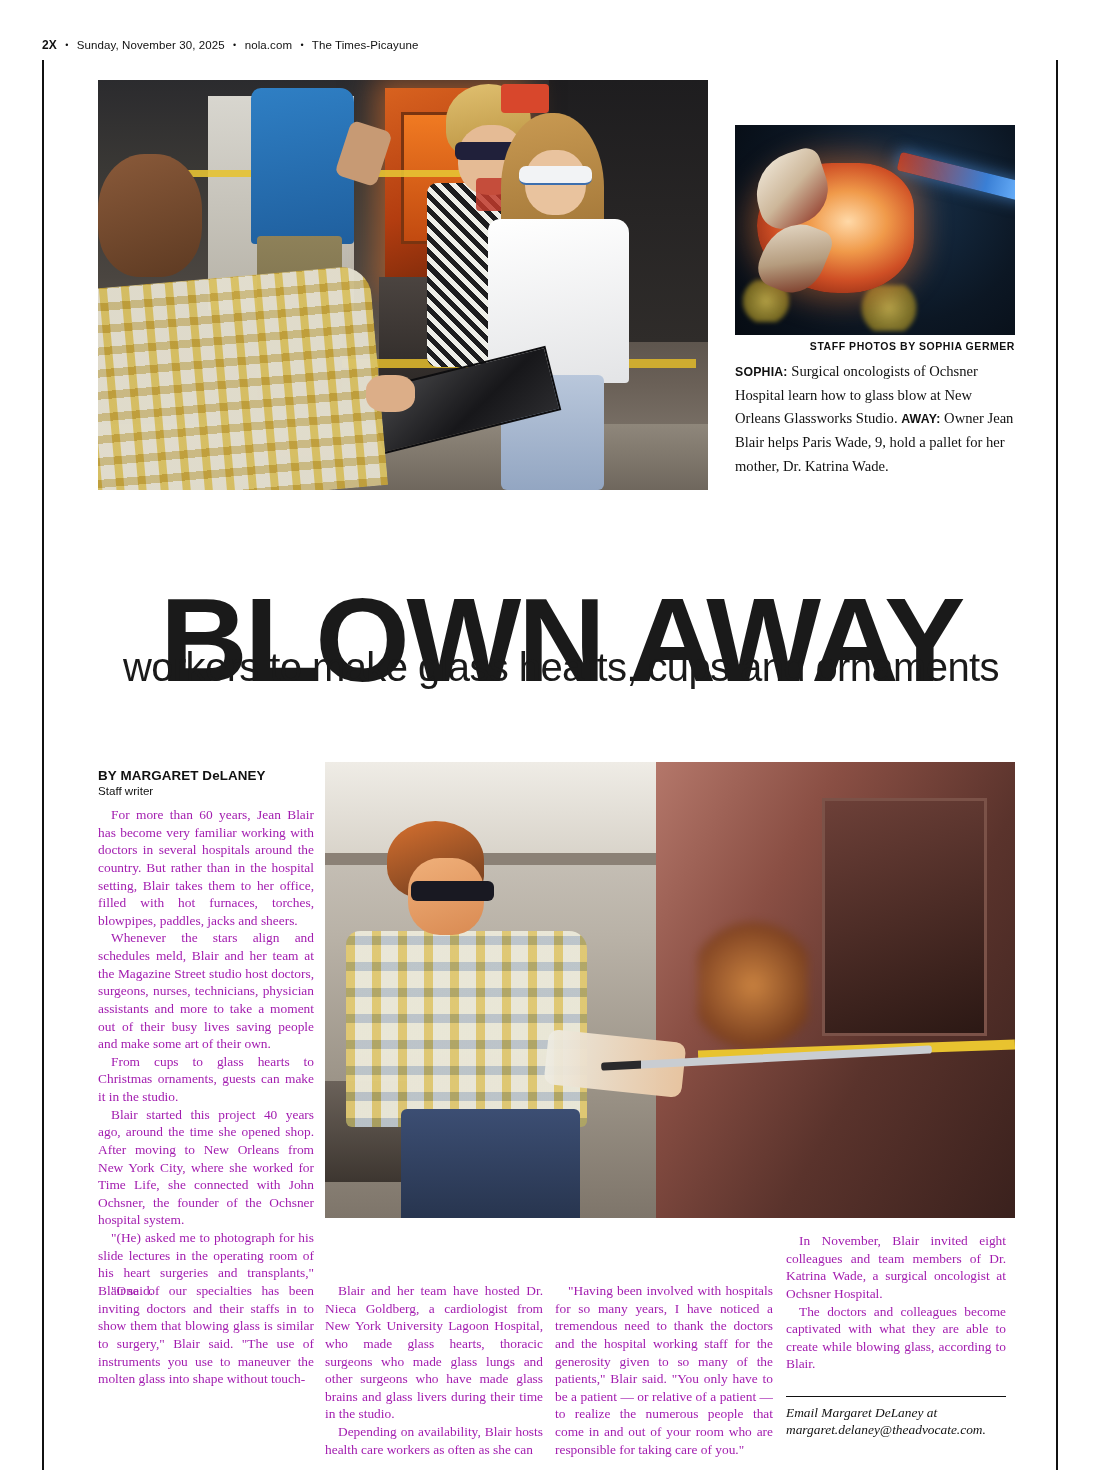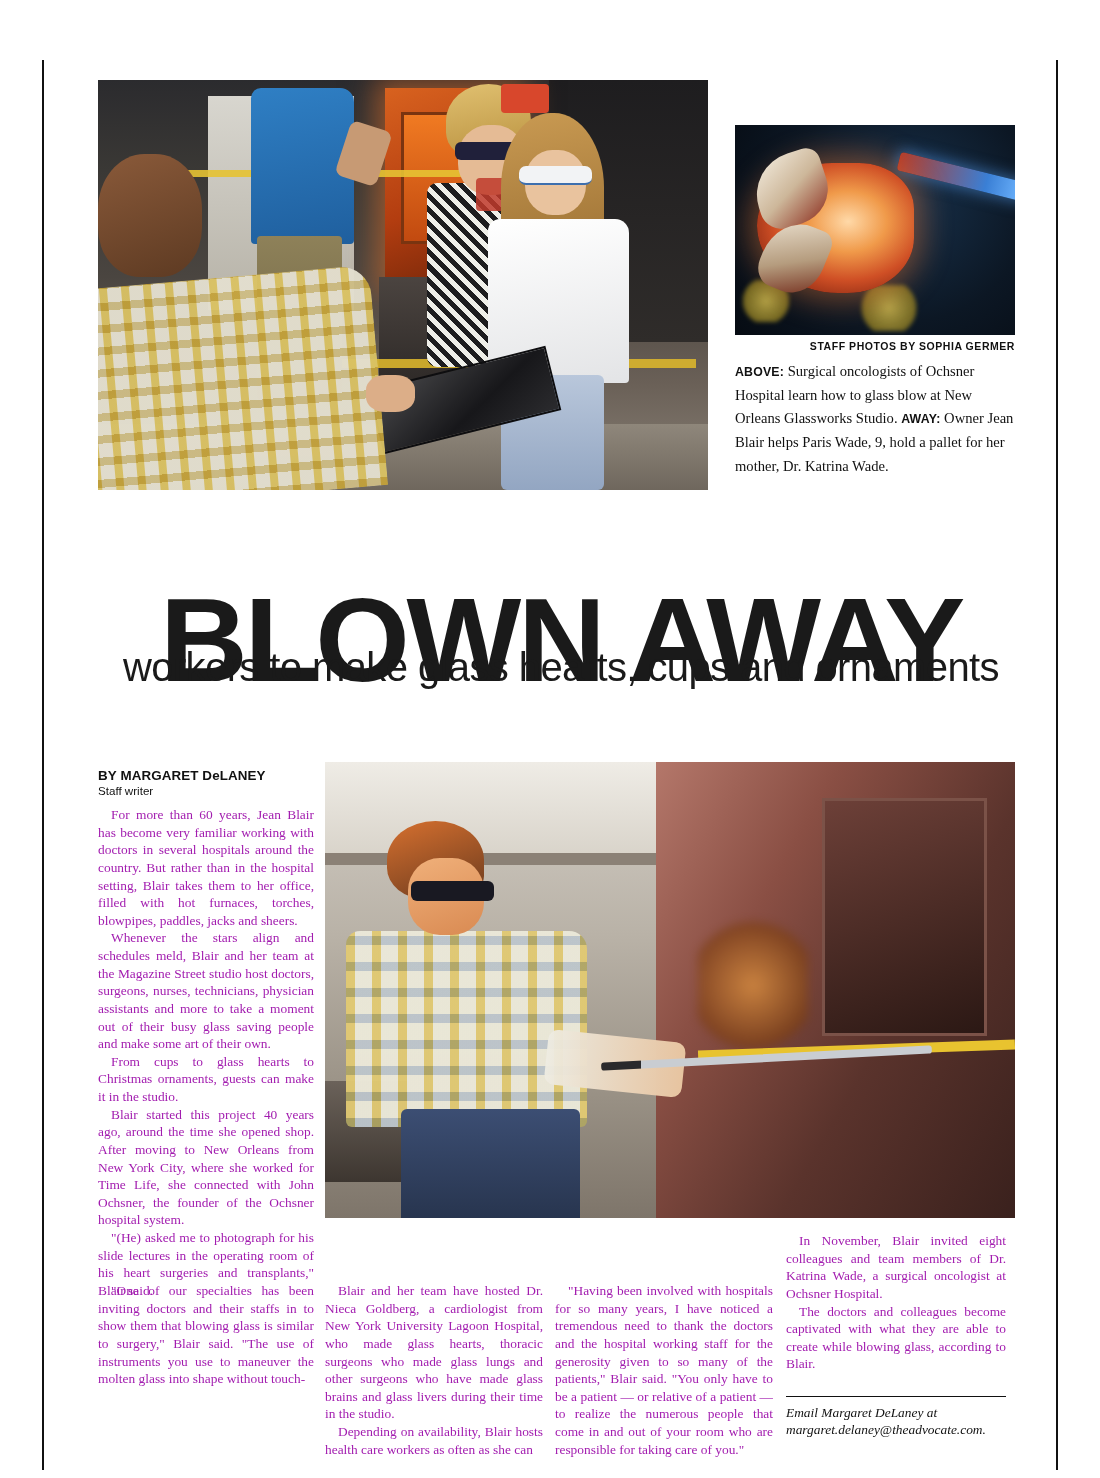--- a/index.html
+++ b/index.html
@@ -367,20 +367,29 @@
   }
 </style>
 </head>
 <body>
 
 <div class="page">
 
   <div class="rule-left"></div>
   <div class="rule-right"></div>
 
+  <div class="folio">
+    <span class="pg">2X</span>
+    <span class="dot">•</span>
+    <span>Sunday, November 30, 2025</span>
+    <span class="dot">•</span>
+    <span>nola.com</span>
+    <span class="dot">•</span>
+    <span>The Times-Picayune</span>
+  </div>
 
   <div class="photo" id="photo-main">
     <div class="inner">
       <div class="studio-bg"></div>
       <div class="dark-right"></div>
       <div class="wall-panel"></div>
       <div class="furnace"></div>
       <div class="furnace-stand"></div>
       <div class="yellow-tape"></div>
       <div class="floor"></div>
@@ -415,21 +424,21 @@
       <div class="glass-pipe"></div>
       <div class="glass-gather"></div>
       <div class="glass-petal"></div>
       <div class="glass-petal b"></div>
     </div>
   </div>
 
   <div class="credit">STAFF PHOTOS BY SOPHIA GERMER</div>
 
   <div class="cap-right">
-    <b>ABOVE:</b><span> Surgical oncologists of Ochsner Hospital learn how to glass blow at New Orleans Glassworks Studio. </span><b>AWAY:</b><span> Owner Jean Blair helps Paris Wade, 9, hold a pallet for her mother, Dr. Katrina Wade.</span>
+    <b>SOPHIA:</b><span> Surgical oncologists of Ochsner Hospital learn how to glass blow at New Orleans Glassworks Studio. </span><b>AWAY:</b><span> Owner Jean Blair helps Paris Wade, 9, hold a pallet for her mother, Dr. Katrina Wade.</span>
   </div>
 
   <h1 class="headline">BLOWN AWAY</h1>
   <div class="subhead">
     <div>workers to make glass hearts, cups and ornaments</div>
   </div>
 
   <div class="byline">
     <div class="who">BY MARGARET DeLANEY</div>
     <div class="role">Staff writer</div>
@@ -451,21 +460,21 @@
       <div class="w-face"></div>
       <div class="w-glasses"></div>
       <div class="w-arm"></div>
       <div class="blowpipe"></div>
     </div>
   </div>
 
 
   <div class="col" id="col1">
     <p>For more than 60 years, Jean Blair has become very familiar working with doctors in several hospitals around the country. But rather than in the hospital setting, Blair takes them to her office, filled with hot furnaces, torches, blowpipes, paddles, jacks and sheers.</p>
-    <p>Whenever the stars align and schedules meld, Blair and her team at the Magazine Street studio host doctors, surgeons, nurses, technicians, physician assistants and more to take a moment out of their busy glass saving people and make some art of their own.</p>
+    <p>Whenever the stars align and schedules meld, Blair and her team at the Magazine Street studio host doctors, surgeons, nurses, technicians, physician assistants and more to take a moment out of their busy lives saving people and make some art of their own.</p>
     <p>From cups to glass hearts to Christmas ornaments, guests can make it in the studio.</p>
     <p>Blair started this project 40 years ago, around the time she opened shop. After moving to New Orleans from New York City, where she worked for Time Life, she connected with John Ochsner, the founder of the Ochsner hospital system.</p>
     <p>"(He) asked me to photograph for his slide lectures in the operating room of his heart surgeries and transplants," Blair said.</p>
   </div>
 
   <div class="col" id="col2a">
     <p>"One of our specialties has been inviting doctors and their staffs in to show them that blowing glass is similar to surgery," Blair said. "The use of instruments you use to maneuver the molten glass into shape without touch-</p>
   </div>
 
   <div class="col" id="colB1">

